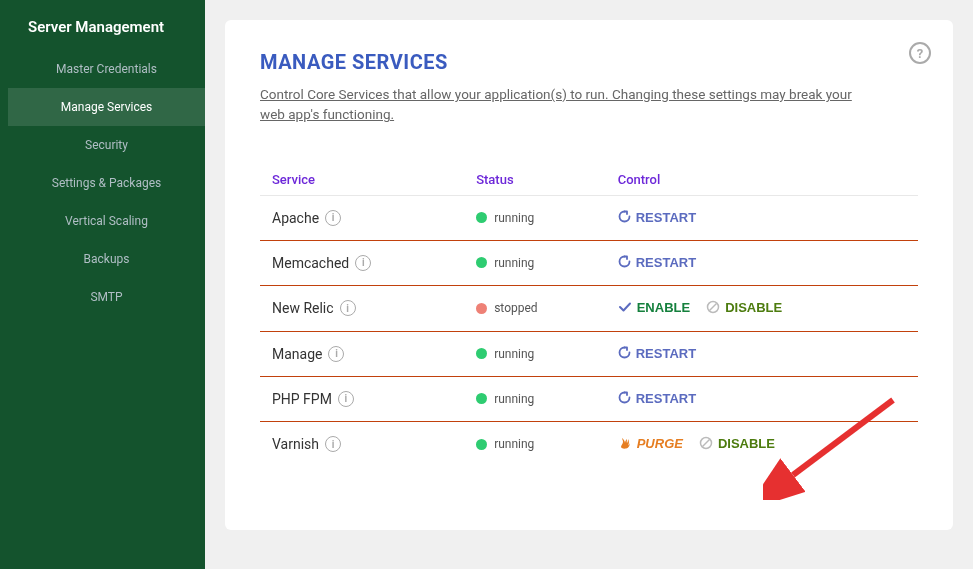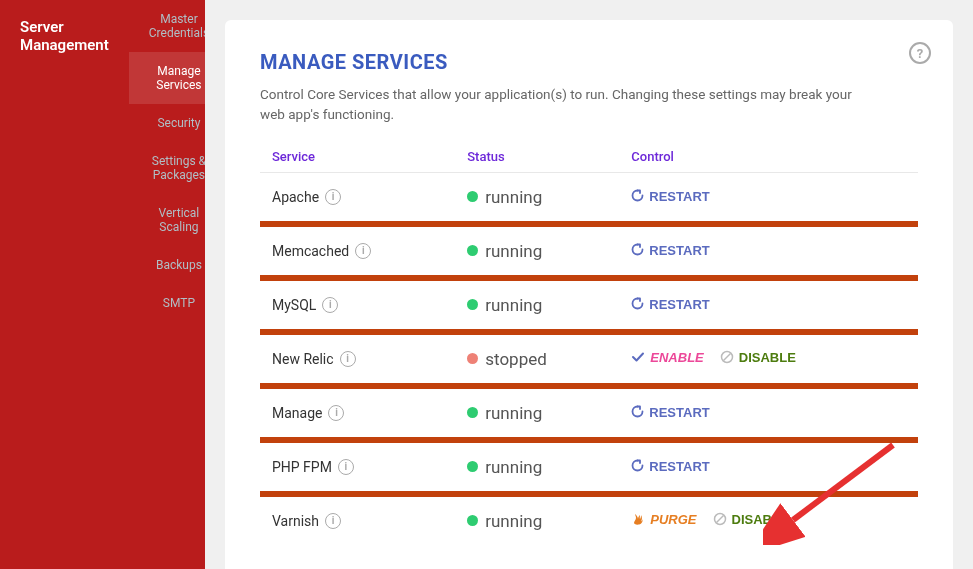--- a/index.html
+++ b/index.html
@@ -8,27 +8,28 @@
       background: #f0f0f0;
       display: flex;
       width: 973px;
       height: 569px;
       overflow: hidden;
     }
 
     
     .sidebar {
       width: 205px;
-      background: #b91c1c;
+      background: #14532d;
       color: #ccc;
       display: flex;
-      flex-direction: row;
+      flex-direction: column;
       padding-top: 0;
       flex-shrink: 0;
       height: 569px;
+      padding-left: 8px;
     }
     .sidebar-title {
       color: #fff;
       font-size: 15px;
       font-weight: 600;
       padding: 18px 20px 14px;
     }
     .sidebar-item {
       padding: 12px 20px;
       font-size: 12px;
@@ -62,21 +63,22 @@
       font-weight: 700;
       letter-spacing: 0.5px;
       margin-bottom: 10px;
       text-transform: uppercase;
     }
     .page-desc {
       color: #666;
       font-size: 13.5px;
       line-height: 1.5;
       max-width: 600px;
-      margin-bottom: 16px;
+      margin-bottom: 39px;
+      text-decoration: underline;
     }
 
     
     .help-icon {
       position: absolute;
       top: 22px;
       right: 22px;
       width: 22px;
       height: 22px;
       border-radius: 50%;
@@ -100,21 +102,21 @@
       color: #6d28d9;
       font-size: 13px;
       font-weight: 500;
       padding: 8px 12px;
       border-bottom: 1px solid #e8e8e8;
     }
     .services-table td {
       padding: 14px 12px;
       font-size: 14px;
       color: #333;
-      border-bottom: 6px solid #c2410c;
+      border-bottom: 1px solid #c2410c;
       vertical-align: middle;
     }
     .services-table tr:last-child td {
       border-bottom: none;
     }
 
     
     .service-name {
       display: flex;
       align-items: center;
@@ -144,41 +146,41 @@
       gap: 7px;
     }
     .status-dot {
       width: 11px;
       height: 11px;
       border-radius: 50%;
       flex-shrink: 0;
     }
     .status-dot.running { background: #2ecc71; }
     .status-dot.stopped { background: #e74c3c; opacity: 0.7; }
-    .status-text { font-size: 17px; color: #555; }
+    .status-text { font-size: 12px; color: #555; }
 
     
     .control-cell {
       display: flex;
       align-items: center;
       gap: 16px;
     }
     .ctrl-btn {
       display: flex;
       align-items: flex-start;
       gap: 5px;
       font-size: 13px;
       font-weight: 600;
       cursor: pointer;
       border: none;
       background: none;
       padding: 0;
     }
     .ctrl-btn.restart { color: #5b6bbf; }
-    .ctrl-btn.enable { color: #ec4899; font-style: italic; }
+    .ctrl-btn.enable { color: #15803d; }
     .ctrl-btn.purge { color: #e67e22; font-style: italic; }
     .ctrl-btn.disable { color: #4d7c0f; }
     .ctrl-icon {
       font-size: 14px;
     }
 
     
     .arrow-overlay {
       position: absolute;
       bottom: 10px;
@@ -265,45 +267,20 @@
                       <polyline points="6.5,1.5 9,1.5 9,4" stroke="#5b6bbf" stroke-width="1.8" stroke-linecap="round" stroke-linejoin="round"></polyline>
                     </svg></span>
                   <span>RESTART</span>
                 </button>
               </div>
             </td>
           </tr>
           <tr>
             <td>
               <div class="service-name">
-                <span>MySQL</span>
-                <span class="info-icon">i</span>
-              </div>
-            </td>
-            <td>
-              <div class="status-cell">
-                <span class="status-dot running"></span>
-                <span class="status-text">running</span>
-              </div>
-            </td>
-            <td>
-              <div class="control-cell">
-                <button class="ctrl-btn restart">
-                  <span class="ctrl-icon"><svg width="13" height="13" viewBox="0 0 13 13" fill="none" xmlns="http://www.w3.org/2000/svg">
-                      <path d="M11.5 6.5A5 5 0 1 1 6.5 1.5" stroke="#5b6bbf" stroke-width="1.8" stroke-linecap="round"></path>
-                      <polyline points="6.5,1.5 9,1.5 9,4" stroke="#5b6bbf" stroke-width="1.8" stroke-linecap="round" stroke-linejoin="round"></polyline>
-                    </svg></span>
-                  <span>RESTART</span>
-                </button>
-              </div>
-            </td>
-          </tr>
-          <tr>
-            <td>
-              <div class="service-name">
                 <span>New Relic</span>
                 <span class="info-icon">i</span>
               </div>
             </td>
             <td>
               <div class="status-cell">
                 <span class="status-dot stopped"></span>
                 <span class="status-text">stopped</span>
               </div>
             </td>

